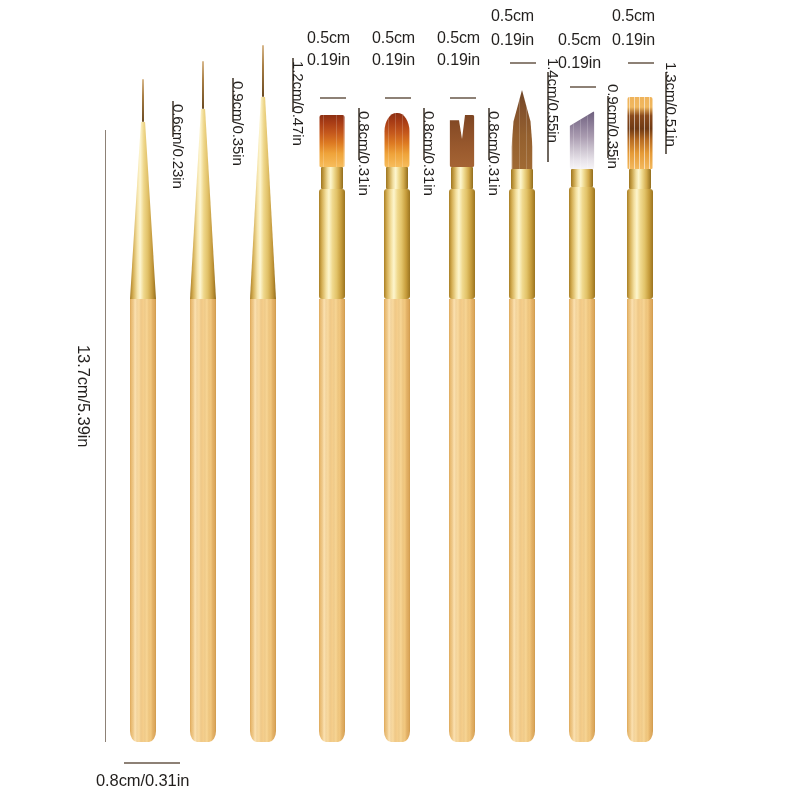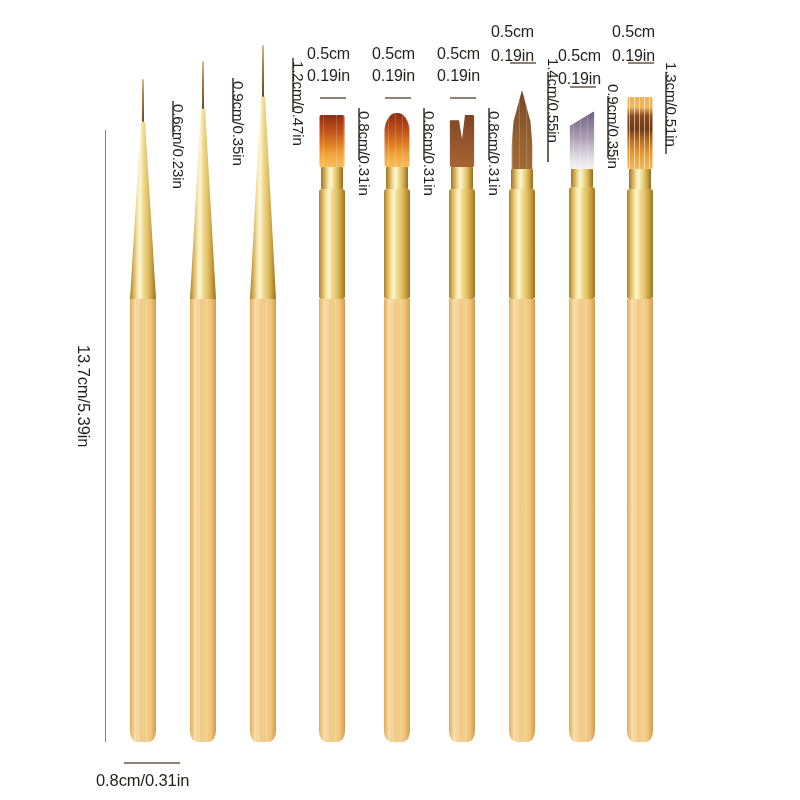--- a/index.html
+++ b/index.html
@@ -35,21 +35,21 @@
     font-size:15px;
     line-height:1.26;
     white-space:nowrap;
     letter-spacing:-0.1px;
   }
   .lbl.rot{
     transform-origin:0 0;
     transform:rotate(90deg);
   }
   .lbl.big{ font-size:16.5px; }
-  .lbl.top{ font-size:16px; text-align:right;margin-top:16px; }
+  .lbl.top{ font-size:16px; text-align:right; }
 
   
   .brush{ position:absolute; bottom:0; }
 
   
   .handle{
     position:absolute;
     left:50%;
     transform:translateX(-50%);
     border-radius:0 0 7px 7px/0 0 11px 11px;

